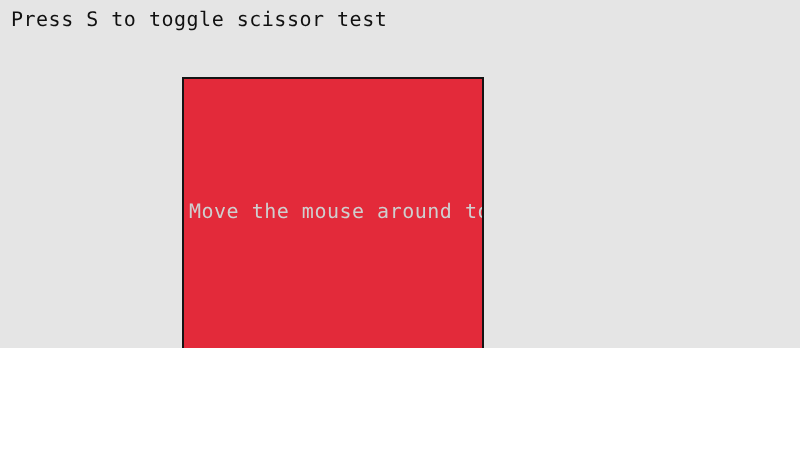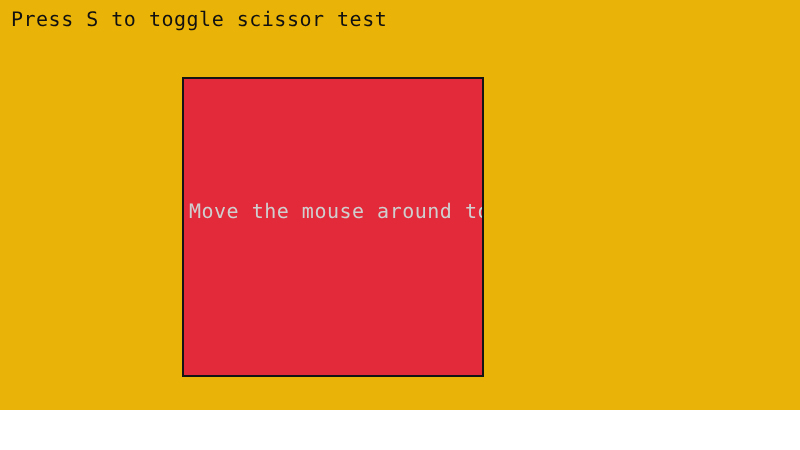--- a/index.html
+++ b/index.html
@@ -69,21 +69,21 @@
     font-weight: 400;
     color: #cfcfcf;
     white-space: pre;
     -webkit-font-smoothing: none;
     text-rendering: geometricPrecision;
   }
 </style>
 </head>
 <body>
 
-<div id="canvas" style="background: #eab308; width: 800px; height: 410px;">
+<div id="canvas" style="background: #e5e5e5; width: 800px; height: 348px;">
 
   <p id="hint-text" style="color: rgb(17, 17, 17); left: 11px; top: 6px;">Press S to toggle scissor test</p>
 
   <div id="scissor-box" style="background: rgb(227, 42, 58); border-color: rgb(20, 20, 20); border-width: 2px; left: 182px; top: 77px; width: 302px; height: 300px;">
     <p id="scissor-text" style="color: rgb(207, 207, 207);">Move the mouse around to reveal the scissor area</p>
   </div>
 
 </div>
 
 </body></html>

